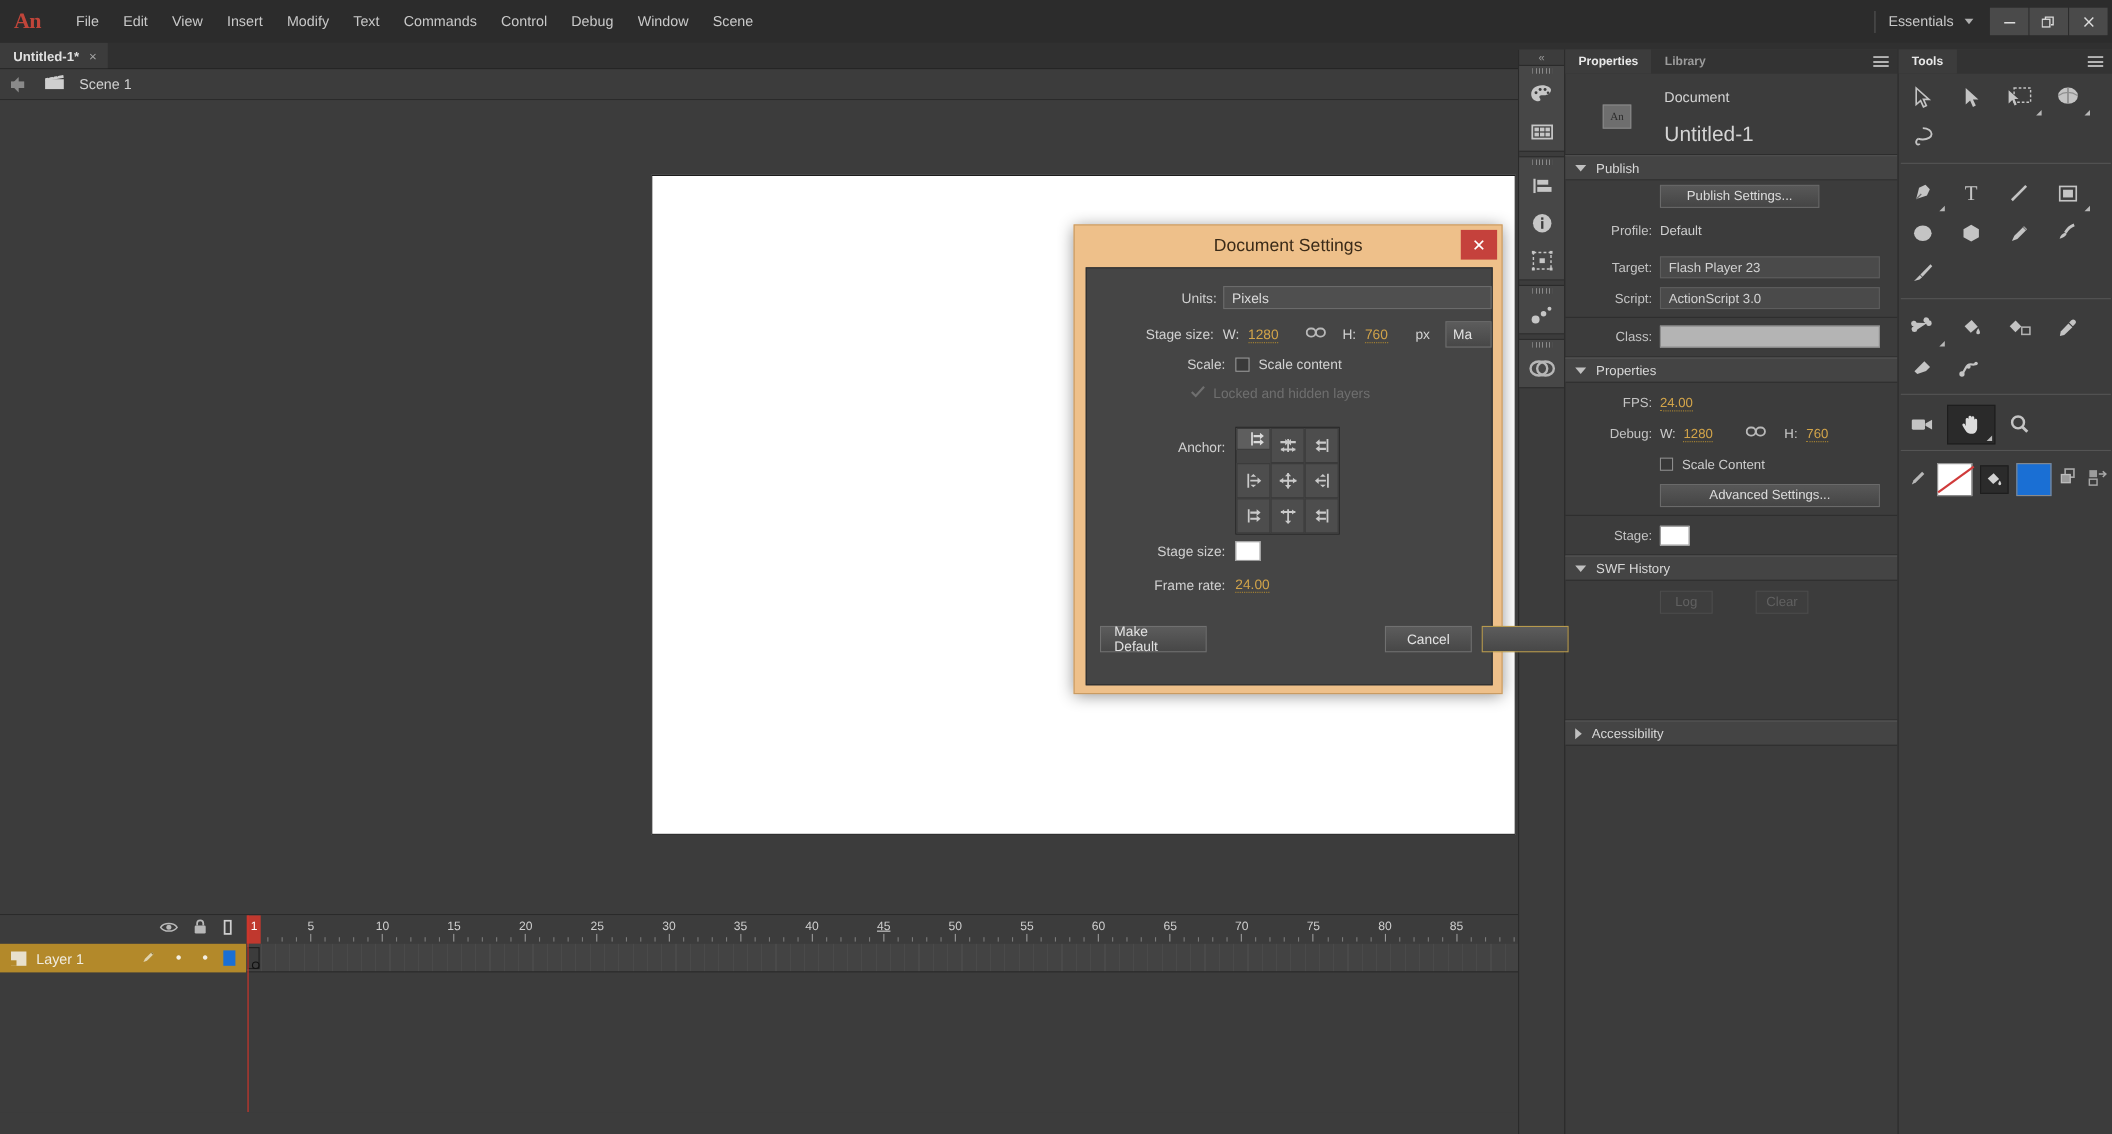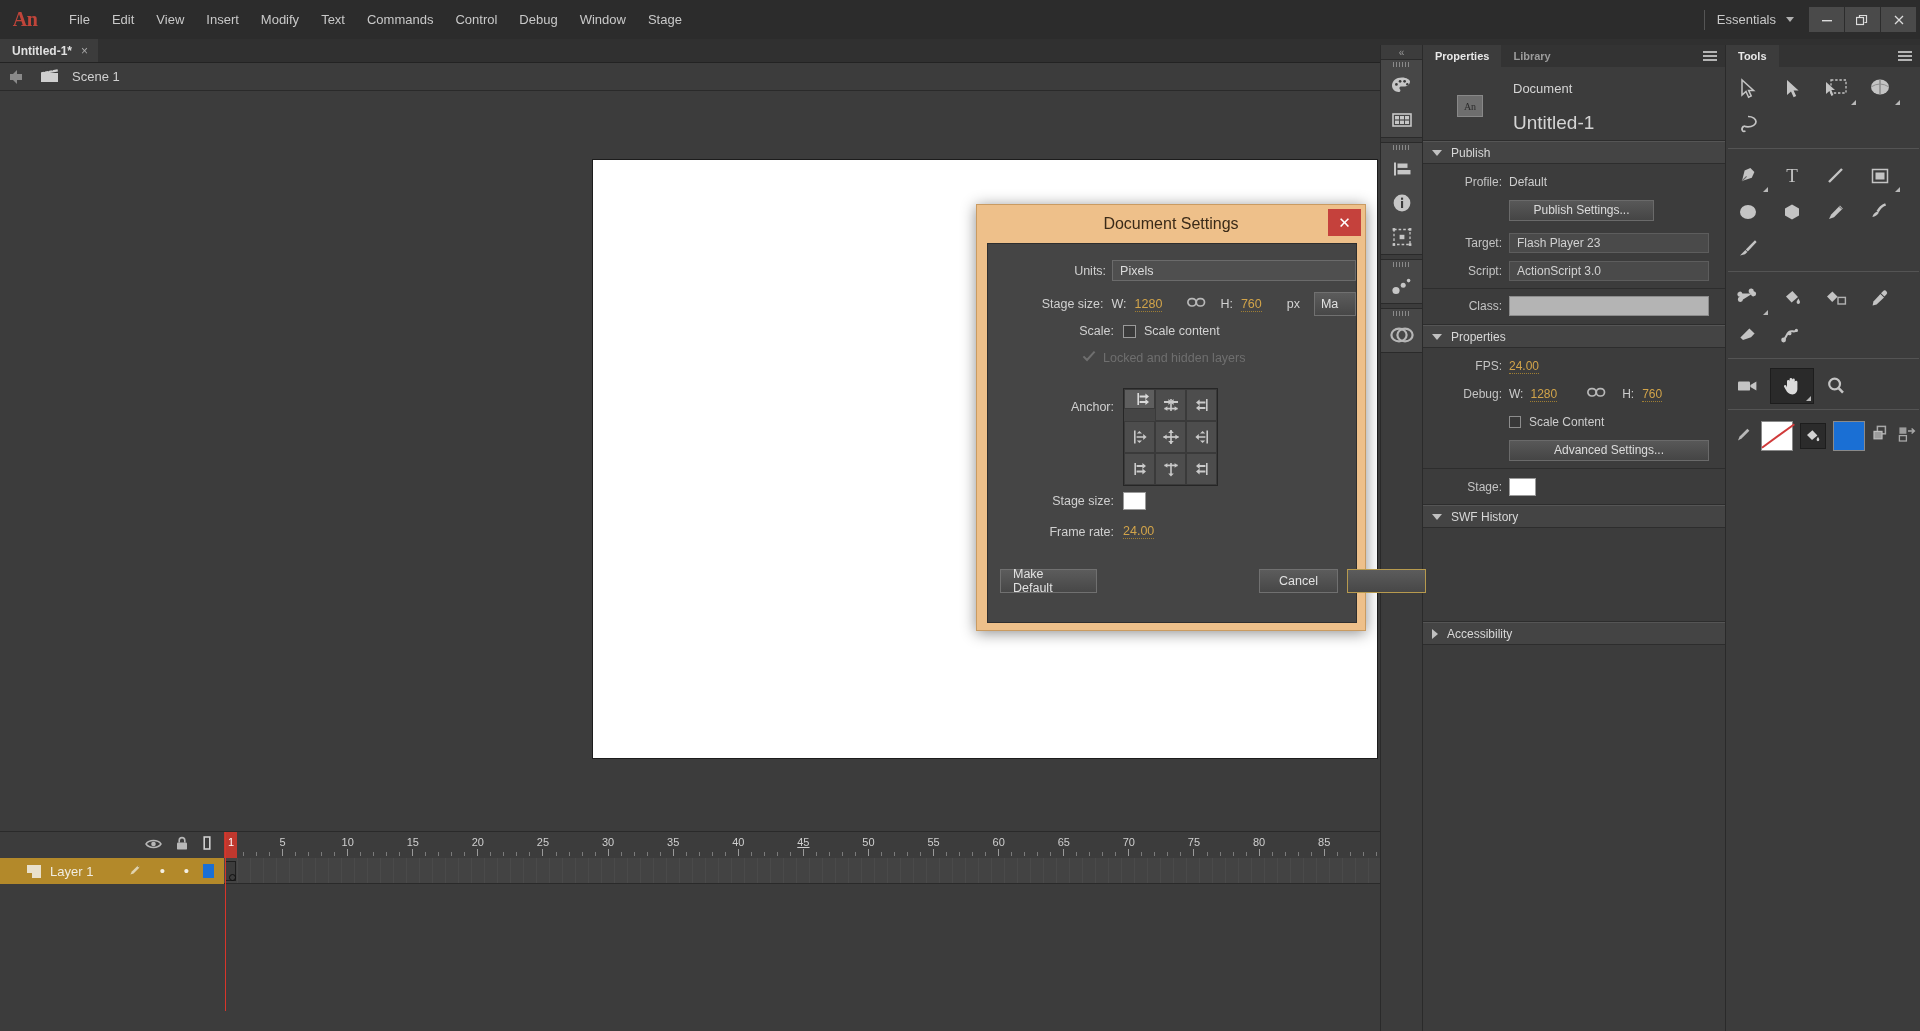--- a/index.html
+++ b/index.html
@@ -166,21 +166,21 @@
   }
   .tl-tabs { height:21px; background:#333; display:flex; align-items:stretch; position:relative;
     border-bottom:1px solid #2a2a2a; }
   .tl-tab { display:flex;align-items:center; padding:0 12px; font-size:11px; font-weight:bold; color:#9c9c9c; }
   .tl-tab.active { background:#3c3c3c; color:#e8e8e8; }
   .tl-body { display:flex; height:179px; }
   .layers-col { width:224px; background:#3c3c3c; }
   .layers-head { height:26px; display:flex; align-items:center; justify-content:flex-end;
     gap:13px; padding-right:12px; }
   .layer-row {
-    height:26px; background:#b3892a; display:flex; align-items:center; gap:9px; padding-left:27px;
+    height:26px; background:#b3892a; display:flex; align-items:center; gap:9px; padding-left:10px;
     font-size:13px; color:#f0ece0;
   }
   .layer-icon { width:14px;height:13px; background:#e8e0cc; position:relative; }
   .layer-icon:after{ content:""; position:absolute; left:0;bottom:0; width:5px;height:5px;
     background:#b3892a; }
   .frames-col { flex:1; position:relative; background:#3c3c3c; overflow:hidden; }
   .ruler { height:26px; position:relative; background:#3c3c3c; }
   .ruler-num { position:absolute; top:4px; font-size:11px; color:#cfcfcf; transform:translateX(-50%); }
   .tick { position:absolute; bottom:2px; width:1px; height:4px; background:#7a7a7a; }
   .tick.major { height:7px; background:#9a9a9a; }
@@ -245,21 +245,21 @@
       <div class="menu-item">File</div>
       <div class="menu-item">Edit</div>
       <div class="menu-item">View</div>
       <div class="menu-item">Insert</div>
       <div class="menu-item">Modify</div>
       <div class="menu-item">Text</div>
       <div class="menu-item">Commands</div>
       <div class="menu-item">Control</div>
       <div class="menu-item">Debug</div>
       <div class="menu-item">Window</div>
-      <div class="menu-item">Stage</div>
+      <div class="menu-item">Scene</div>
     </div>
     <div class="tb-right">
       <div class="tb-sep"></div>
       <div class="essentials">Essentials</div>
       <div class="caret-down"></div>
       <div class="wbtn">
         <svg width="12" height="12" viewBox="0 0 12 12">
             <rect x="1" y="6" width="10" height="1.4" fill="#dcdcdc"></rect>
           </svg>
       </div>
@@ -395,27 +395,27 @@
     <div class="p-head">
       <div class="an-badge">An</div>
       <div class="p-head-doc">Document</div>
       <div class="p-head-name">Untitled-1</div>
     </div>
 
     <div class="sect-head">
       <div class="tri-d"></div>
       <span>Publish</span>
     </div>
+    <div class="row">
+      <div class="lbl"></div>
+      <div class="btn" style="width:145px;">Publish Settings...</div>
+    </div>
     <div class="row" style="margin-top:4px;">
       <div class="lbl">Profile:</div>
       <div class="val">Default</div>
-    </div>
-    <div class="row">
-      <div class="lbl"></div>
-      <div class="btn" style="width:145px;">Publish Settings...</div>
     </div>
     <div class="row" style="margin-top:5px;">
       <div class="lbl">Target:</div>
       <div class="sel" style="width:200px;">Flash Player 23</div>
     </div>
     <div class="row">
       <div class="lbl">Script:</div>
       <div class="sel" style="width:200px;">ActionScript 3.0</div>
     </div>
     <div class="divider" style="margin:3px 0;"></div>
@@ -458,20 +458,25 @@
     <div class="divider" style="margin:4px 0;"></div>
     <div class="row">
       <div class="lbl">Stage:</div>
       <div class="swatch-white"></div>
     </div>
     <div class="divider" style="margin:3px 0 0 0;"></div>
 
     <div class="sect-head">
       <div class="tri-d"></div>
       <span>SWF History</span>
+    </div>
+    <div class="row" style="margin-top:5px;">
+      <div class="lbl"></div>
+      <div class="btn disabled" style="width:48px;">Log</div>
+      <div class="btn disabled" style="width:48px; margin-left:39px;">Clear</div>
     </div>
     <div style="height:93px;"></div>
     <div class="divider"></div>
 
     <div class="sect-head">
       <div class="tri-r"></div>
       <span>Accessibility</span>
     </div>
   </div>
 

